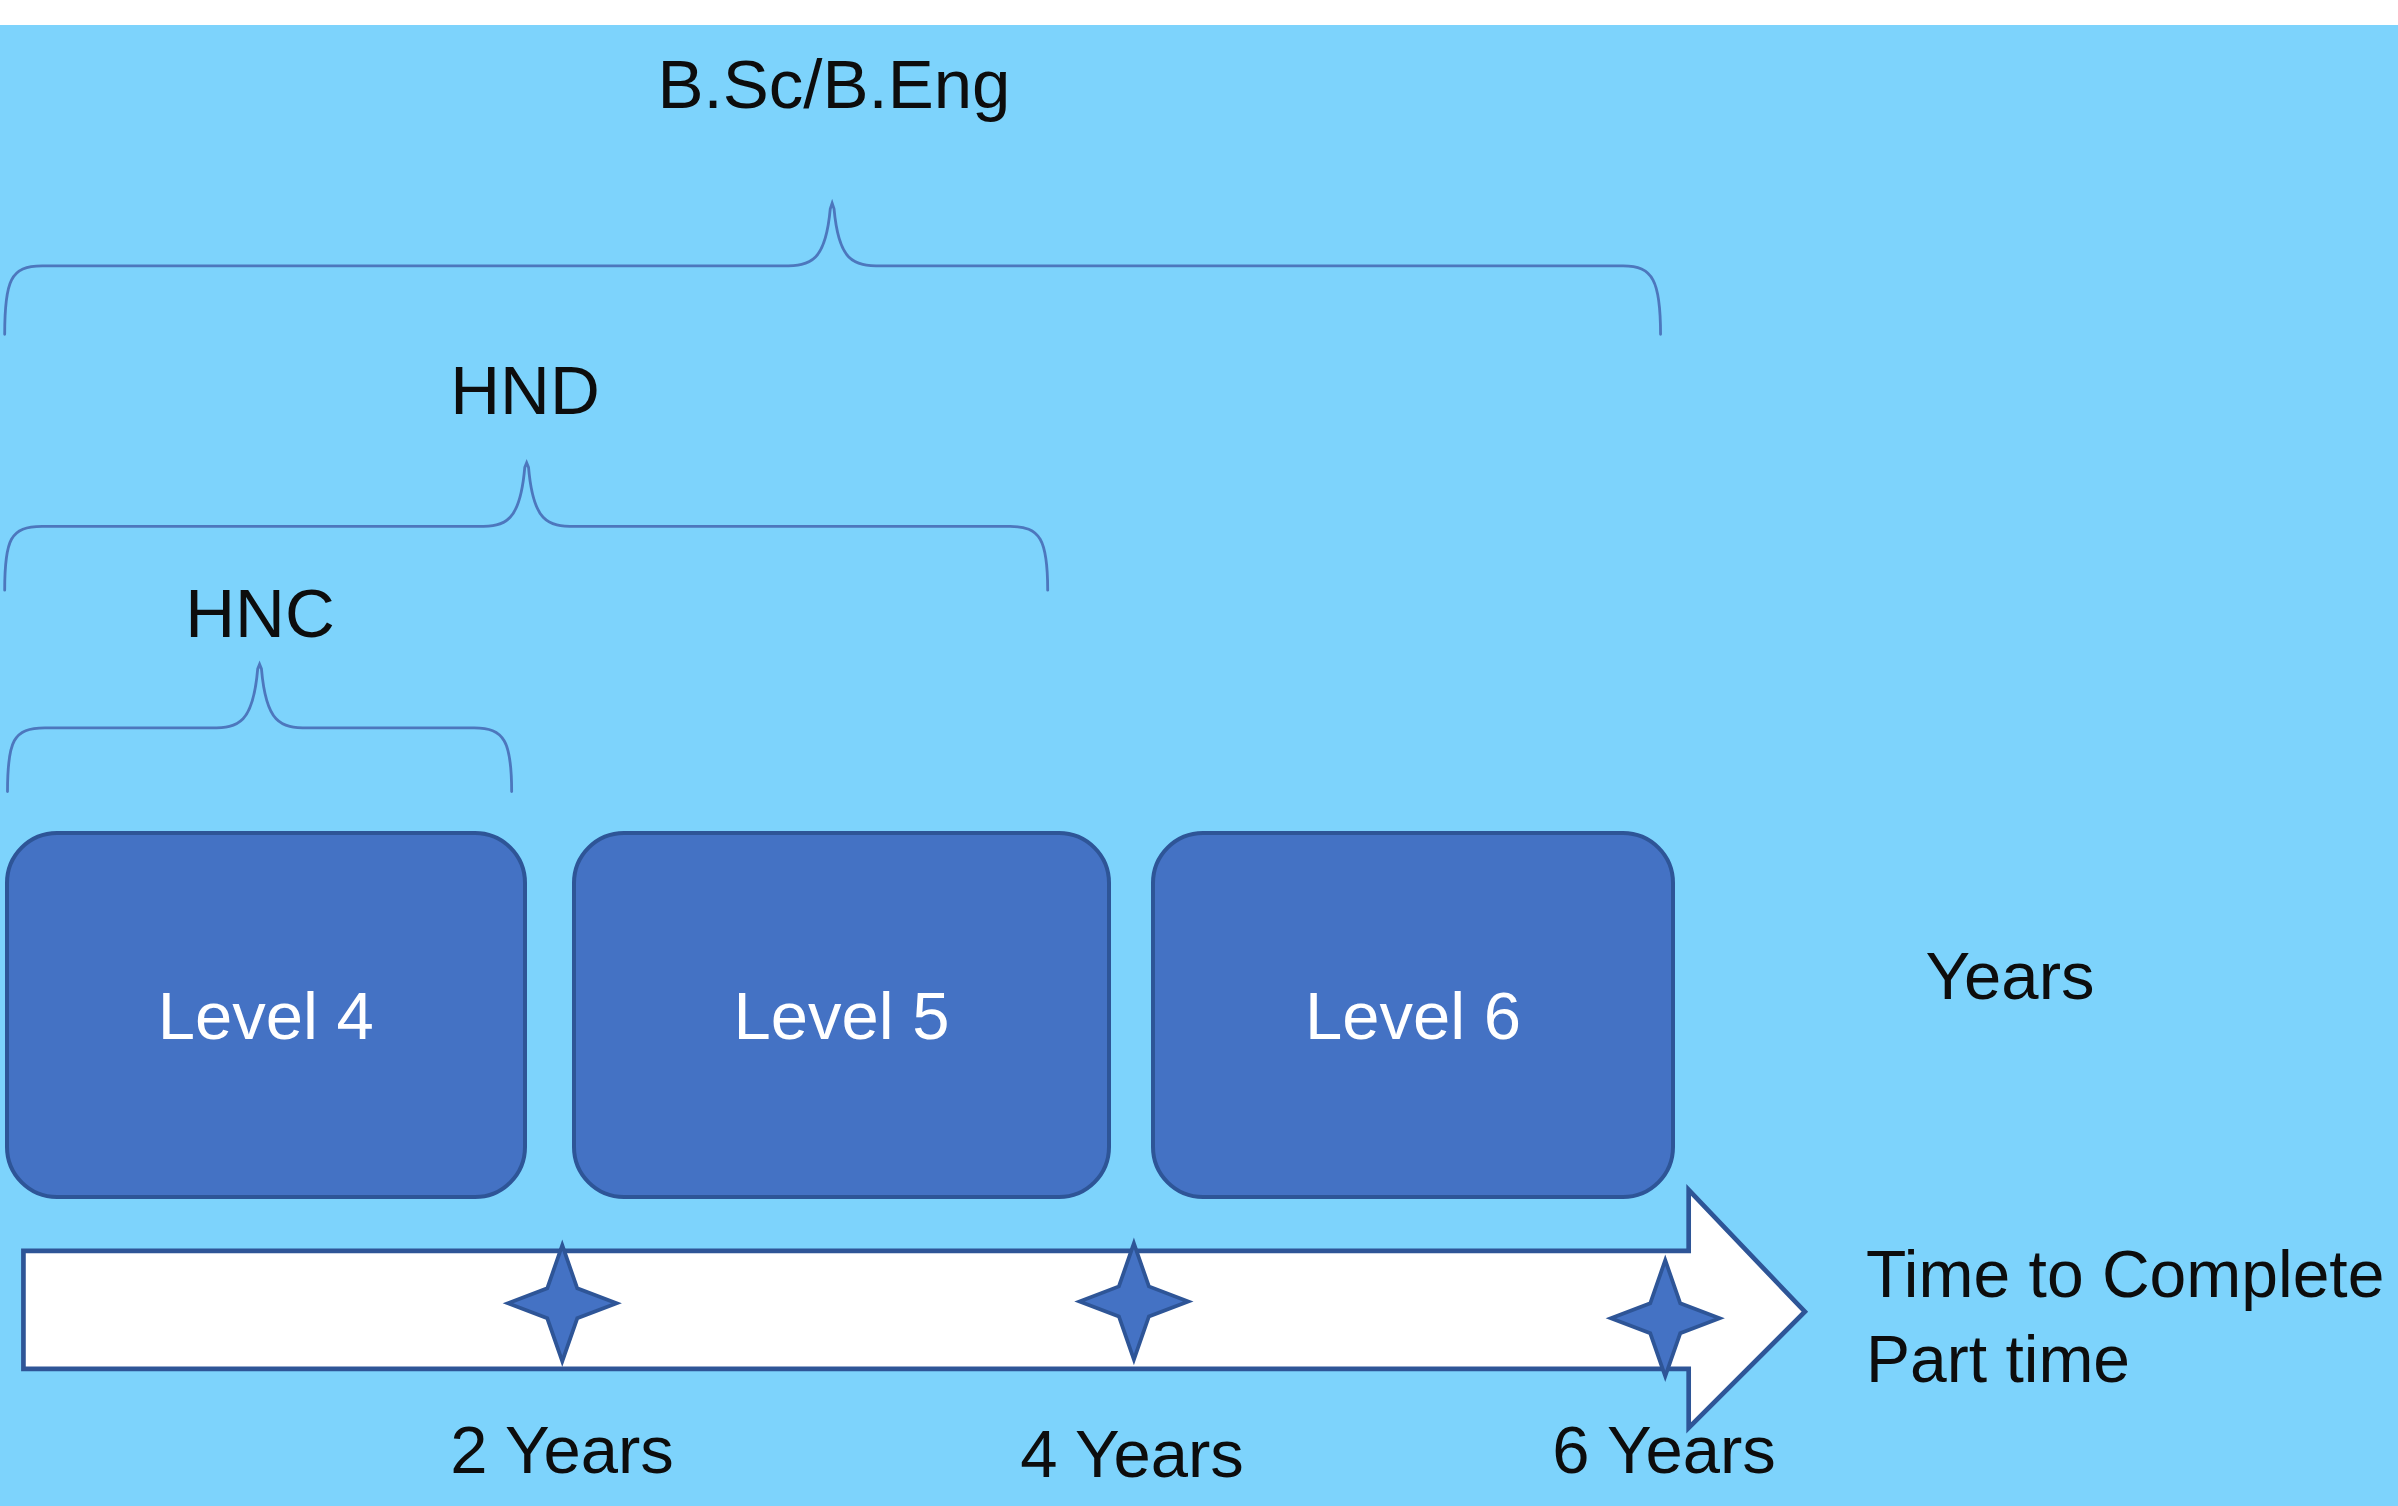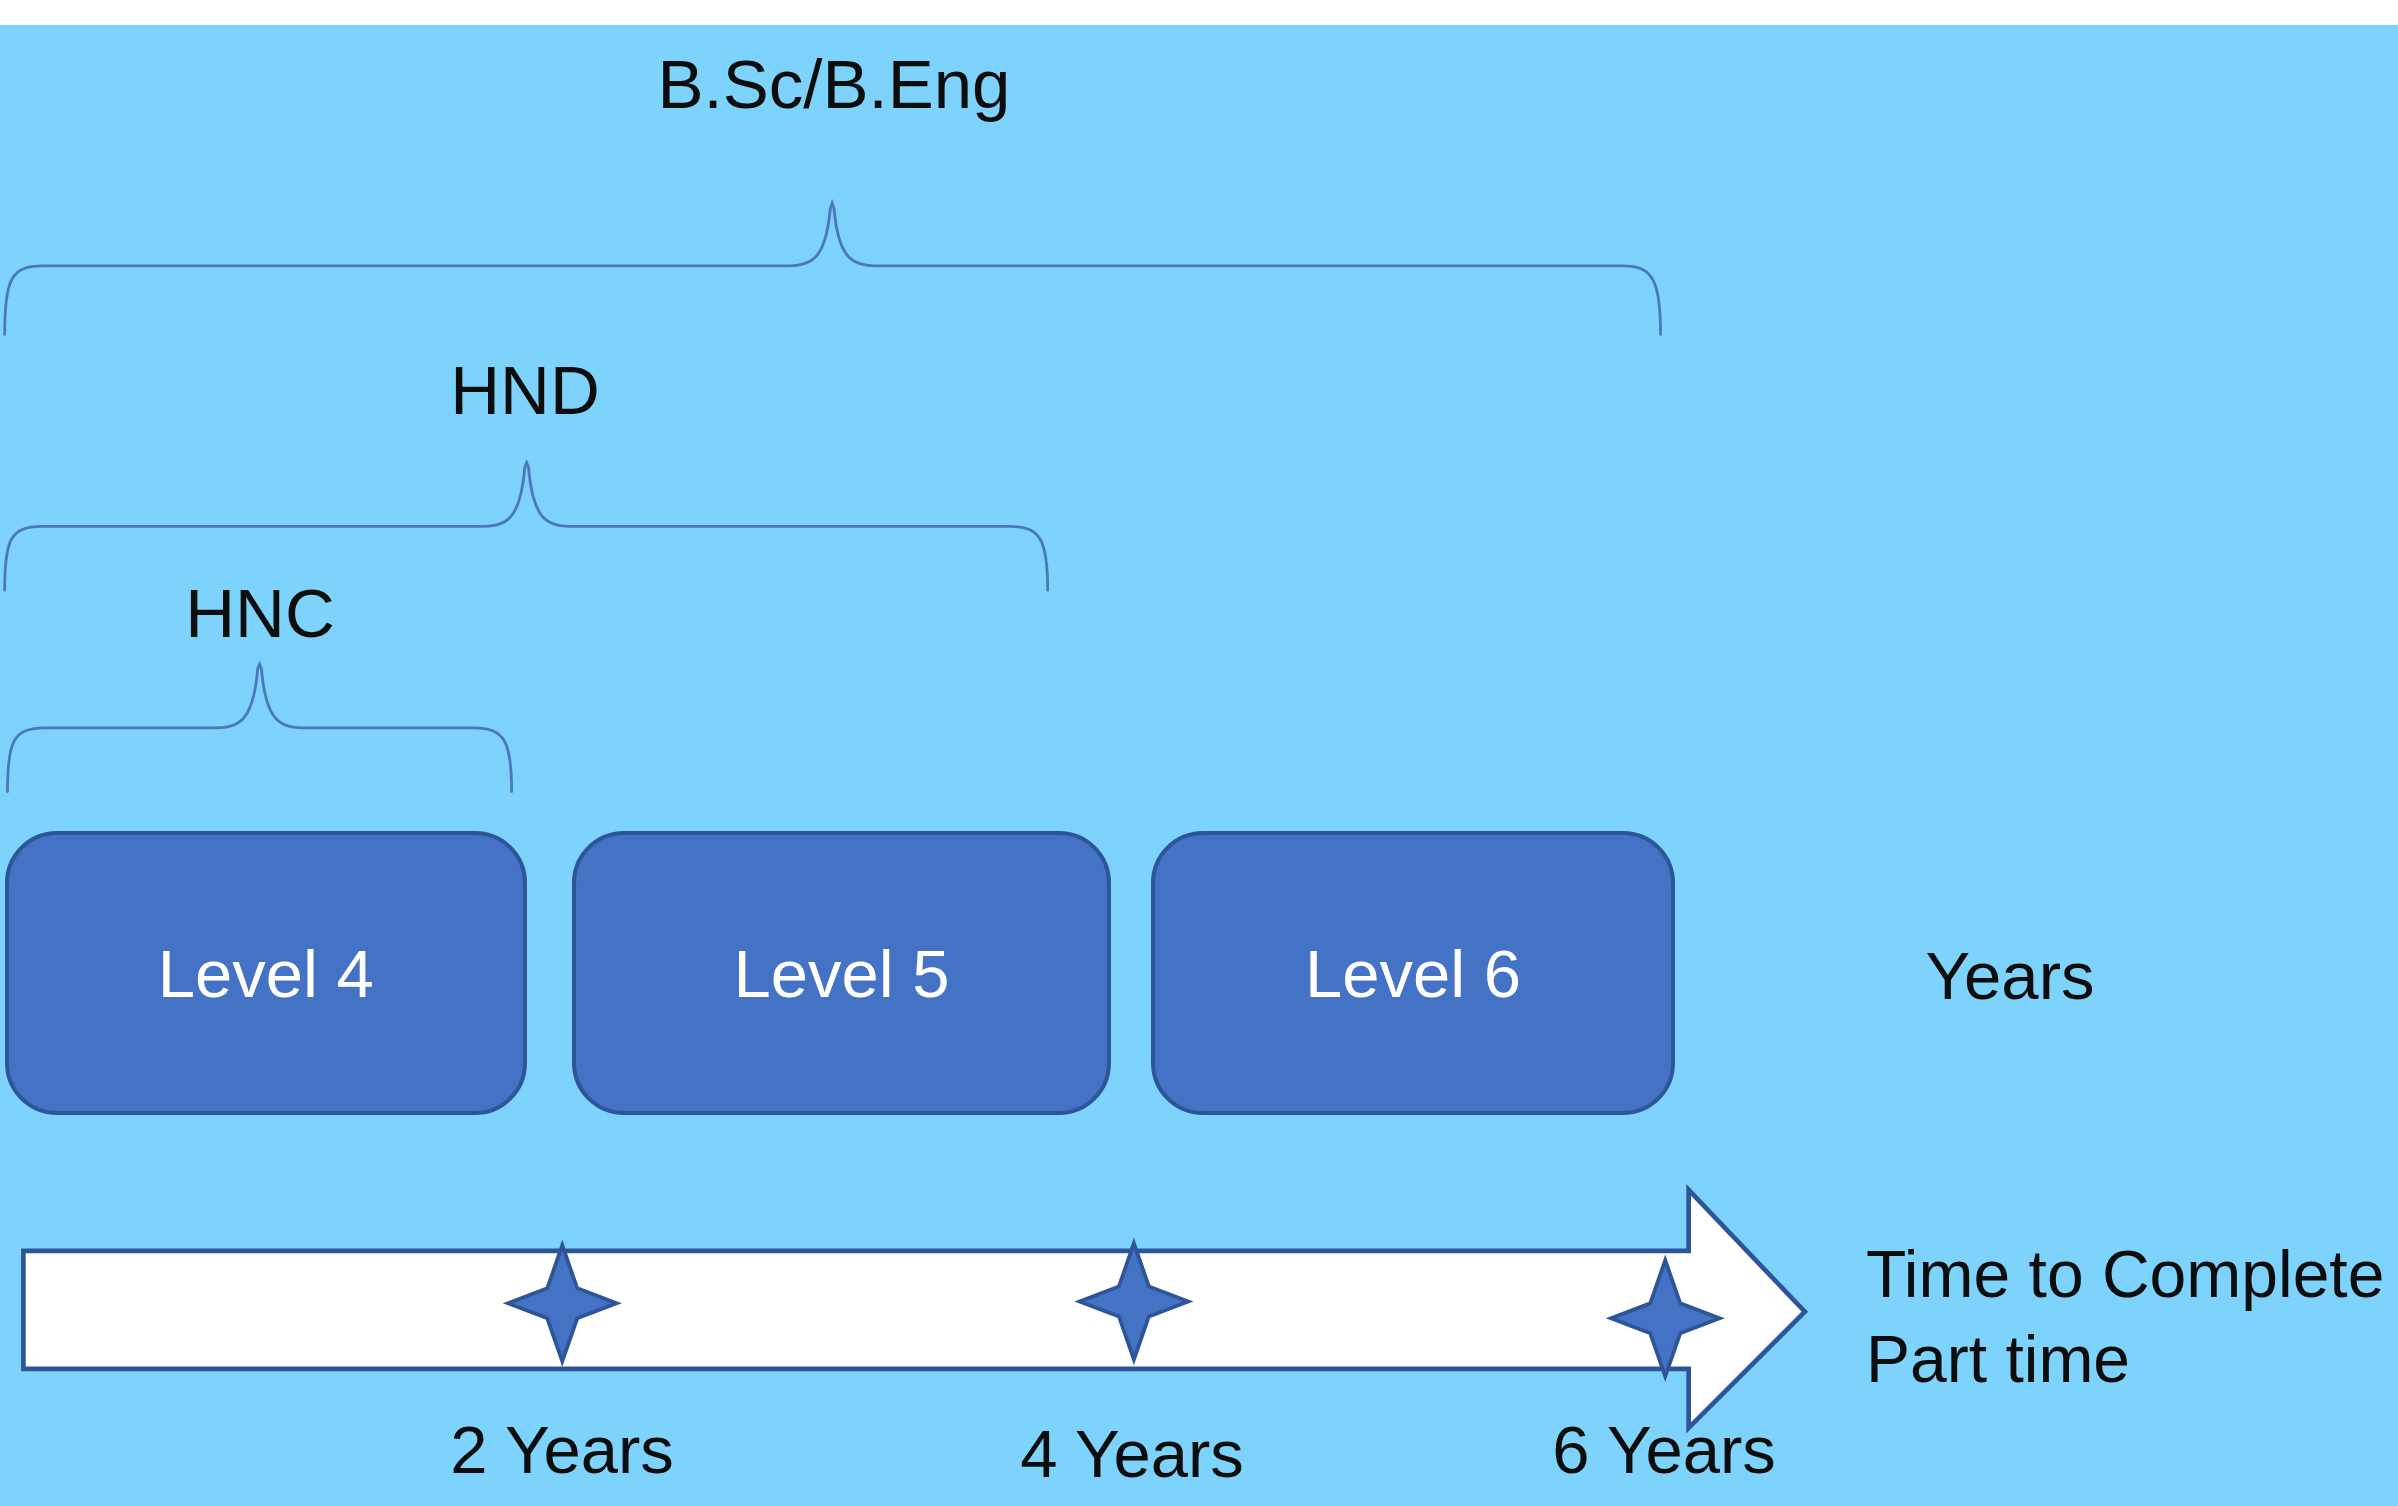--- a/index.html
+++ b/index.html
@@ -18,21 +18,21 @@
     font-size:67px;
     line-height:1.12;
     color:#0d0d0d;
     white-space:nowrap;
   }
   .centered{transform:translateX(-50%);}
   .label.big{font-size:69px;}
   .label.caption{font-size:66px;text-align:right;}
   .level-box{
     position:absolute;
-    top:806px;height:284px;
+    top:806px;height:368px;
     background:#4472C4;
     border:4.7px solid #2E5597;
     border-radius:52px;
     box-sizing:border-box;
     display:flex;align-items:center;justify-content:center;
   }
   .level-box .box-label{
     color:#ffffff;
     font-size:67px;
     white-space:nowrap;

